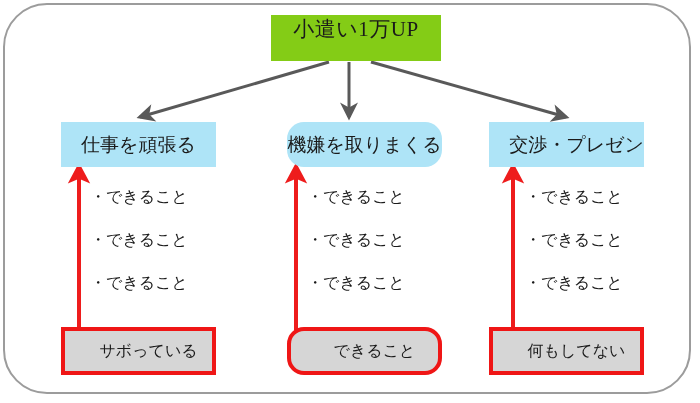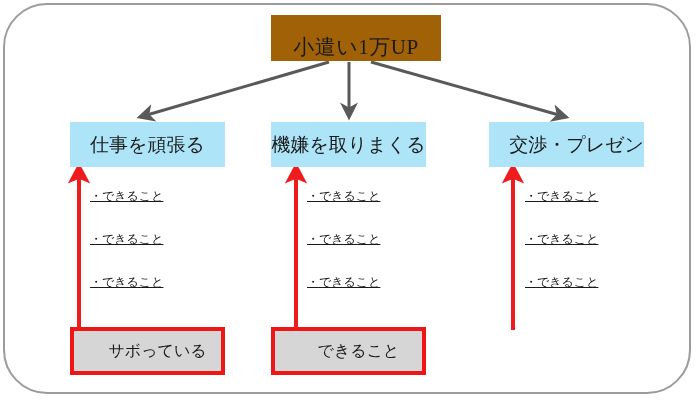--- a/index.html
+++ b/index.html
@@ -38,23 +38,23 @@
     height: 403px;
     pointer-events: none;
   }
   
   .goal-box {
     position: absolute;
     left: 271px;
     top: 15px;
     width: 170px;
     height: 46px;
-    background: #a16207;
+    background: #84cc16;
     display: flex;
-    align-items: flex-end;
+    align-items: flex-start;
     justify-content: center;
     box-sizing: border-box;
   }
   .goal-box .box-text {
     font-family: "Liberation Serif", "DejaVu Serif", serif;
     font-size: 21px;
     color: #1a1a1a;
     letter-spacing: 0.5px;
     white-space: nowrap;
   }
@@ -69,40 +69,39 @@
     align-items: center;
     justify-content: center;
     box-sizing: border-box;
   }
   .strategy-box .box-text {
     font-family: "Liberation Serif", "DejaVu Serif", serif;
     font-size: 19px;
     color: #1a1a1a;
     white-space: nowrap;
   }
-  .col-1 { left: 70px; }
-  .col-2 { left: 271px; }
+  .col-1 { left: 61px; }
+  .col-2 { left: 287px; border-radius: 17px; }
   .col-3 { left: 489px; justify-content: flex-end; }
   
   .bullet-list {
     position: absolute;
     top: 188px;
     width: 140px;
   }
   .bl-1 { left: 90px; }
   .bl-2 { left: 307px; }
   .bl-3 { left: 525px; }
   .bullet-item {
     font-family: "Liberation Sans", "DejaVu Sans", sans-serif;
-    font-size: 12px;
+    font-size: 16px;
     color: #1a1a1a;
     line-height: 17px;
     margin-bottom: 26px;
     white-space: nowrap;
-    text-decoration: underline;
   }
   .bullet-item:last-child { margin-bottom: 0; }
   
   .problem-box {
     position: absolute;
     top: 327px;
     width: 155px;
     height: 48px;
     background: #d6d6d6;
     border: 4px solid #ef1616;
@@ -174,14 +173,17 @@
     <div class="bullet-item">・できること</div>
     <div class="bullet-item">・できること</div>
   </div>
 
   <div class="problem-box col-1">
     <span class="box-text">サボっている</span>
   </div>
   <div class="problem-box col-2">
     <span class="box-text">できること</span>
   </div>
+  <div class="problem-box col-3">
+    <span class="box-text">何もしてない</span>
+  </div>
 
 </div>
 
 </body></html>

